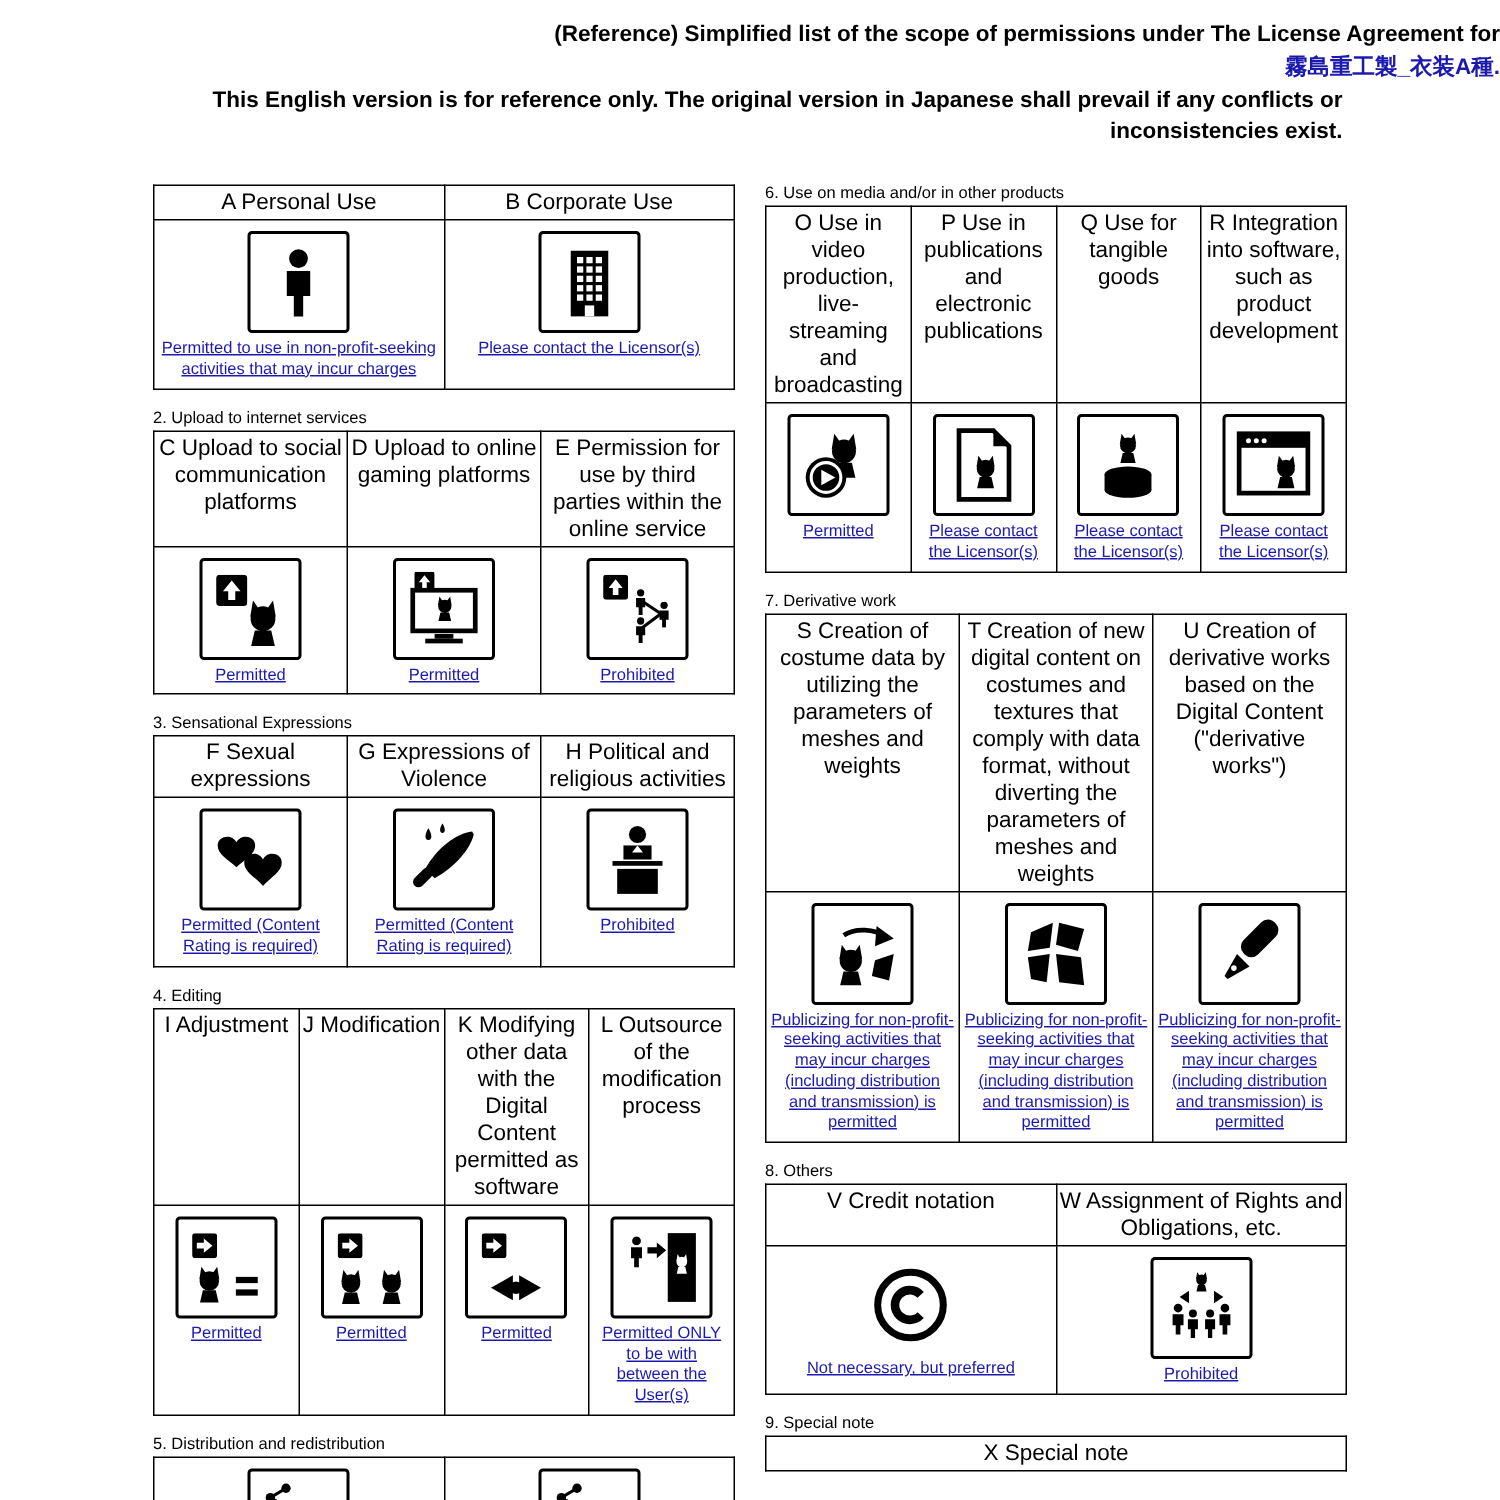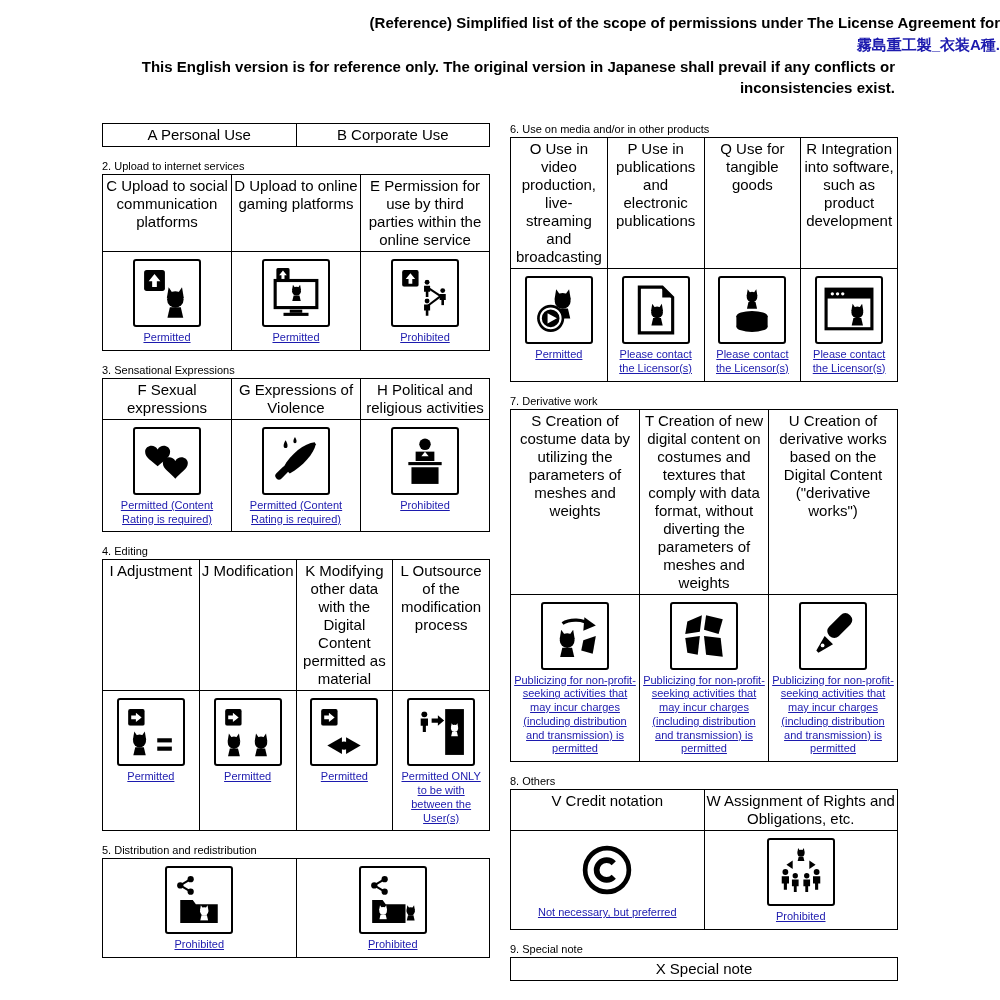--- a/index.html
+++ b/index.html
@@ -233,20 +233,38 @@
 
   <div class="col">
 
     <div class="section">
       <table class="perm-table">
         <tbody>
             <tr>
           <th>A Personal Use</th>
           <th>B  Corporate Use</th>
         </tr>
+        <tr>
+          <td>
+            <div class="icon-box">
+                  <svg class="glyph" aria-hidden="true">
+                    <use href="#person-icon"></use>
+                  </svg>
+                </div>
+            <div class="status">Permitted to use in non-profit-seeking activities that may incur charges</div>
+          </td>
+          <td>
+            <div class="icon-box">
+                  <svg class="glyph" aria-hidden="true">
+                    <use href="#building-icon"></use>
+                  </svg>
+                </div>
+            <div class="status">Please contact the Licensor(s)</div>
+          </td>
+        </tr>
       </tbody>
         </table>
     </div>
 
     <div class="section">
       <div class="sec-title">2. Upload to internet services</div>
       <table class="perm-table">
         <tbody>
             <tr>
           <th>C Upload to social communication platforms</th>
@@ -322,21 +340,21 @@
         </table>
     </div>
 
     <div class="section">
       <div class="sec-title">4. Editing</div>
       <table class="perm-table">
         <tbody>
             <tr>
           <th>I Adjustment</th>
           <th>J Modification</th>
-          <th>K Modifying other data with the Digital Content permitted as material</th>
+          <th>K Modifying other data with the Digital Content permitted as software</th>
           <th>L Outsource of the modification process</th>
         </tr>
         <tr>
           <td>
             <div class="icon-box">
                   <svg class="glyph" aria-hidden="true">
                     <use href="#adjust-icon"></use>
                   </svg>
                 </div>
             <div class="status">Permitted</div>

